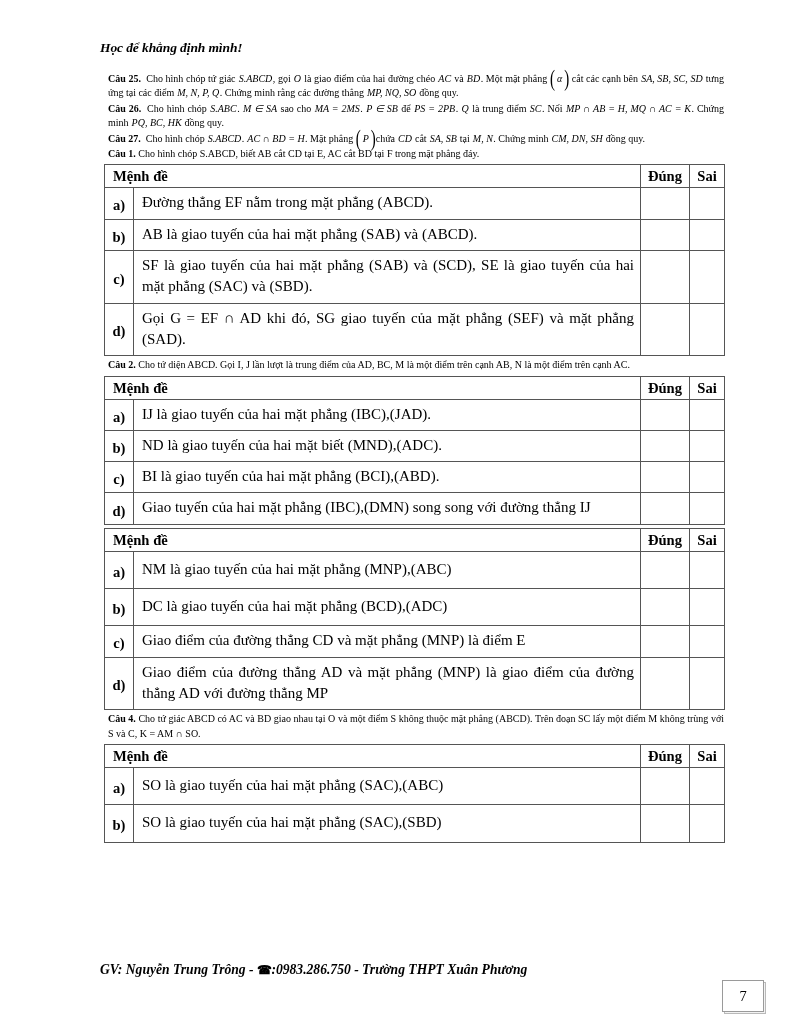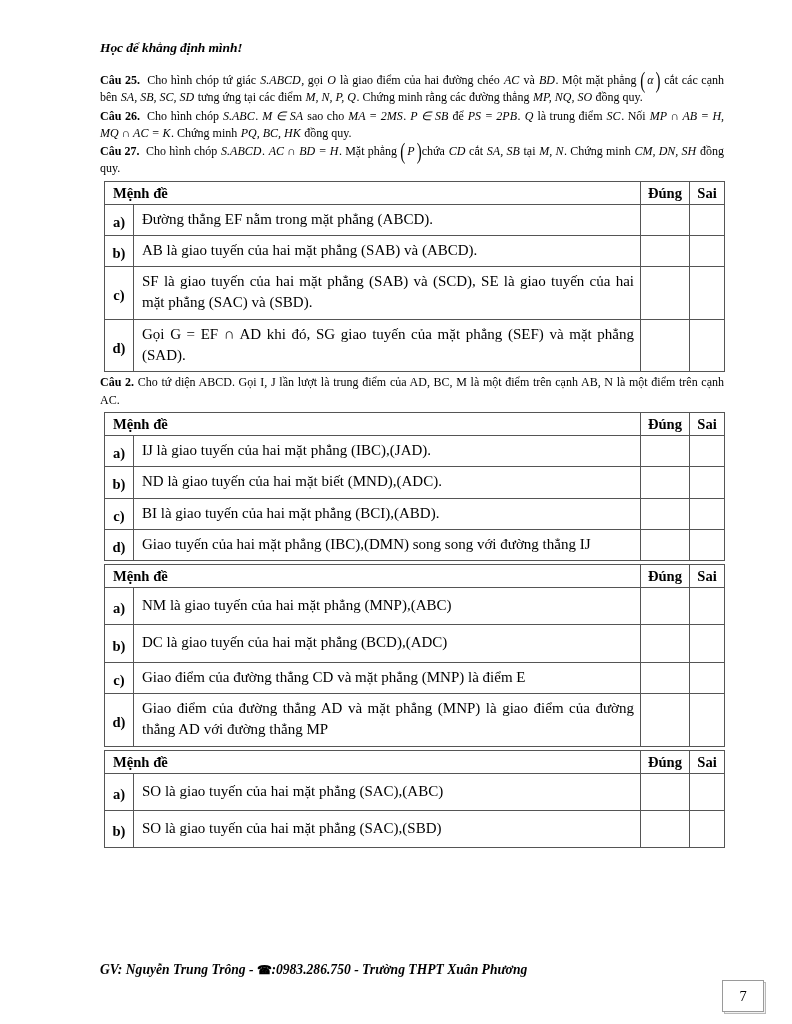--- a/index.html
+++ b/index.html
@@ -35,22 +35,22 @@
   }
 
   
   .content {
     position: absolute;
     top: 72px;
     left: 0;
     width: 624px;
   }
   p.para {
-    margin: 0 0 1px 0;
-    font-size: 12px;
+    margin: 0 0 1px 8px;
+    font-size: 10px;
     line-height: 1.44;
     text-align: justify;
     text-justify: inter-word;
   }
   p.para.nojust { text-align: left; }
   .lbl {
     font-weight: bold;
   }
   .mi {
     font-family: "Liberation Serif", serif;
@@ -178,20 +178,21 @@
 
   <div class="content">
 
     <p class="para"><span class="lbl">Câu 25.</span>&nbsp; <span>Cho hình chóp tứ giác </span><span class="mi">S.ABCD</span><span>, gọi </span><span class="mi">O</span><span> là giao điểm của hai đường chéo </span><span class="mi">AC</span><span> và </span><span class="mi">BD</span><span>. Một mặt phẳng </span><span class="bigp">α</span><span> cắt các cạnh bên </span><span class="mi">SA, SB, SC, SD</span><span> tưng ứng tại các điểm </span><span class="mi">M, N, P, Q</span><span>. Chứng minh rằng các đường thẳng </span><span class="mi">MP, NQ, SO</span><span> đồng quy.</span></p>
 
     <p class="para"><span class="lbl">Câu 26.</span>&nbsp; <span>Cho hình chóp </span><span class="mi">S.ABC</span><span>. </span><span class="mi">M ∈ SA</span><span> sao cho </span><span class="mi">MA = 2MS</span><span>. </span><span class="mi">P ∈ SB</span><span> để </span><span class="mi">PS = 2PB</span><span>. </span><span class="mi">Q</span><span> là trung điểm </span><span class="mi">SC</span><span>. Nối </span><span class="mi">MP ∩ AB = H,  MQ ∩ AC = K</span><span>. Chứng minh </span><span class="mi">PQ, BC, HK</span><span> đồng quy.</span></p>
 
     <p class="para"><span class="lbl">Câu 27.</span>&nbsp; <span>Cho hình chóp </span><span class="mi">S.ABCD</span><span>. </span><span class="mi">AC ∩ BD = H</span><span>. Mặt phẳng </span><span class="bigp">P</span><span>chứa </span><span class="mi">CD</span><span> cắt </span><span class="mi">SA, SB</span><span> tại </span><span class="mi">M, N</span><span>. Chứng minh </span><span class="mi">CM, DN, SH</span><span> đồng quy.</span></p>
 
 
+    <p class="para nojust"><span class="lbl">Câu 1.</span> <span>Cho hình chóp S.ABCD, biết AB cắt CD tại E, AC cắt BD tại F trong mặt phẳng đáy.</span></p>
 
     <table class="prop">
       <colgroup>
           <col class="w-letter">
           <col class="w-text">
           <col class="w-dung">
           <col class="w-sai">
         </colgroup>
       <thead>
         <tr>
@@ -308,20 +309,21 @@
         </tr>
         <tr>
           <td class="letter">d)</td>
           <td class="stmt">Giao điểm của đường thẳng AD và mặt phẳng (MNP) là giao điểm của đường thẳng AD với đường thẳng MP</td>
           <td class="mark"></td>
           <td class="mark"></td>
         </tr>
       </tbody>
     </table>
 
+    <p class="para"><span class="lbl">Câu 4.</span> <span>Cho tứ giác ABCD có AC và BD giao nhau tại O và một điểm S không thuộc mặt phẳng (ABCD). Trên đoạn SC lấy một điểm M không trùng với S và C, K = AM ∩ SO.</span></p>
 
     <table class="prop">
       <colgroup>
           <col class="w-letter">
           <col class="w-text">
           <col class="w-dung">
           <col class="w-sai">
         </colgroup>
       <thead>
         <tr>

